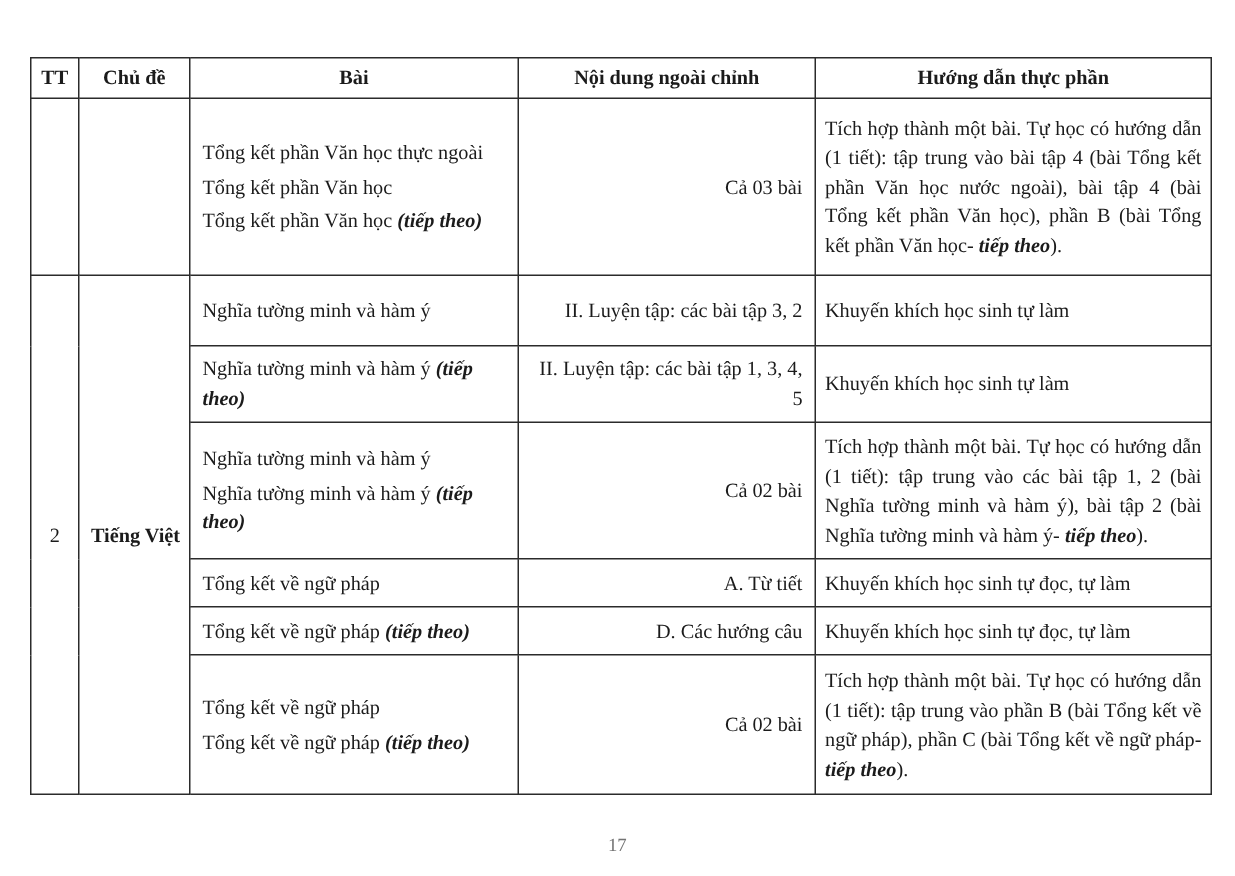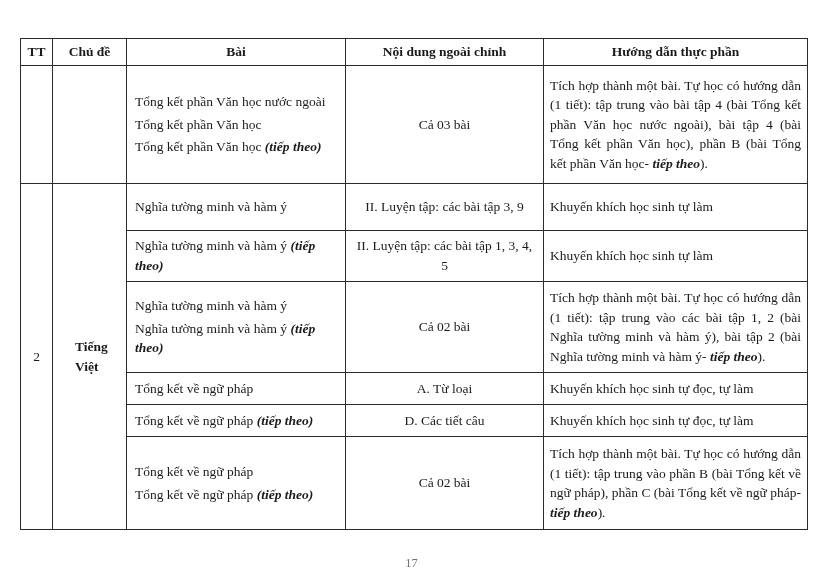--- a/index.html
+++ b/index.html
@@ -38,23 +38,23 @@
     height: 22px;
     padding: 2px 4px;
   }
   .col-tt   { width: 32px; }
   .col-chude{ width: 74px; }
   .col-bai  { width: 219px; }
   .col-nd   { width: 198px; }
   .col-hd   { width: 264px; }
 
   td.tt-cell    { text-align: center; }
-  td.chude-cell { text-align: left; font-weight: bold; padding: 2px 22px; font-family: Liberation Serif, serif; }
+  td.chude-cell { text-align: right; font-weight: bold; padding: 2px 6px; font-family: Liberation Serif, serif; }
   td.bai-cell   { text-align: left; }
-  td.nd-cell    { text-align: center; }
+  td.nd-cell    { text-align: right; }
   td.hd-cell    { text-align: justify; padding: 3px 6px; margin-left: 41px; }
 
   .bai-cell p, .hd-cell p, .nd-cell p {
     margin: 3px 0;
   }
   .it { font-style: italic; font-weight: bold; }
 
   .footer-num {
     position: absolute;
     left: 0;
@@ -86,35 +86,35 @@
         <th>Nội dung ngoài chỉnh</th>
         <th>Hướng dẫn thực phần</th>
       </tr>
     </thead>
     <tbody>
 
       <tr style="height:118px;">
         <td class="tt-cell"></td>
         <td class="chude-cell"></td>
         <td class="bai-cell">
-          <p><span>Tổng kết phần Văn học nước ngoài</span></p>
+          <p><span>Tổng kết phần Văn học thực ngoài</span></p>
           <p><span>Tổng kết phần Văn học</span></p>
           <p><span>Tổng kết phần Văn học </span><span class="it">(tiếp theo)</span></p>
         </td>
         <td class="nd-cell"><span>Cả 03 bài</span></td>
         <td class="hd-cell">
           <p><span>Tích hợp thành một bài. Tự học có hướng dẫn (1 tiết): tập trung vào bài tập 4 (bài Tổng kết phần Văn học nước ngoài), bài tập 4 (bài Tổng kết phần Văn học), phần B (bài Tổng kết phần Văn học- </span><span class="it">tiếp theo</span><span>).</span></p>
         </td>
       </tr>
 
       <tr style="height:47px;">
         <td class="tt-cell" rowspan="6">2</td>
         <td class="chude-cell" rowspan="6">Tiếng Việt</td>
         <td class="bai-cell"><span>Nghĩa tường minh và hàm ý</span></td>
-        <td class="nd-cell"><span>II. Luyện tập: các bài tập 3, 9</span></td>
+        <td class="nd-cell"><span>II. Luyện tập: các bài tập 3, 2</span></td>
         <td class="hd-cell"><span>Khuyến khích học sinh tự làm</span></td>
       </tr>
 
       <tr style="height:51px;">
         <td class="bai-cell"><span>Nghĩa tường minh và hàm ý </span><span class="it">(tiếp theo)</span></td>
         <td class="nd-cell"><span>II. Luyện tập: các bài tập 1, 3, 4, 5</span></td>
         <td class="hd-cell"><span>Khuyến khích học sinh tự làm</span></td>
       </tr>
 
       <tr style="height:90px;">
@@ -123,27 +123,27 @@
           <p><span>Nghĩa tường minh và hàm ý </span><span class="it">(tiếp theo)</span></p>
         </td>
         <td class="nd-cell"><span>Cả 02 bài</span></td>
         <td class="hd-cell">
           <p><span>Tích hợp thành một bài. Tự học có hướng dẫn (1 tiết): tập trung vào các bài tập 1, 2 (bài Nghĩa tường minh và hàm ý), bài tập 2 (bài Nghĩa tường minh và hàm ý- </span><span class="it">tiếp theo</span><span>).</span></p>
         </td>
       </tr>
 
       <tr style="height:32px;">
         <td class="bai-cell"><span>Tổng kết về ngữ pháp</span></td>
-        <td class="nd-cell"><span>A. Từ loại</span></td>
+        <td class="nd-cell"><span>A. Từ tiết</span></td>
         <td class="hd-cell"><span>Khuyến khích học sinh tự đọc, tự làm</span></td>
       </tr>
 
       <tr style="height:32px;">
         <td class="bai-cell"><span>Tổng kết về ngữ pháp </span><span class="it">(tiếp theo)</span></td>
-        <td class="nd-cell"><span>D. Các tiết câu</span></td>
+        <td class="nd-cell"><span>D. Các hướng câu</span></td>
         <td class="hd-cell"><span>Khuyến khích học sinh tự đọc, tự làm</span></td>
       </tr>
 
       <tr style="height:93px;">
         <td class="bai-cell">
           <p><span>Tổng kết về ngữ pháp</span></p>
           <p><span>Tổng kết về ngữ pháp </span><span class="it">(tiếp theo)</span></p>
         </td>
         <td class="nd-cell"><span>Cả 02 bài</span></td>
         <td class="hd-cell">

